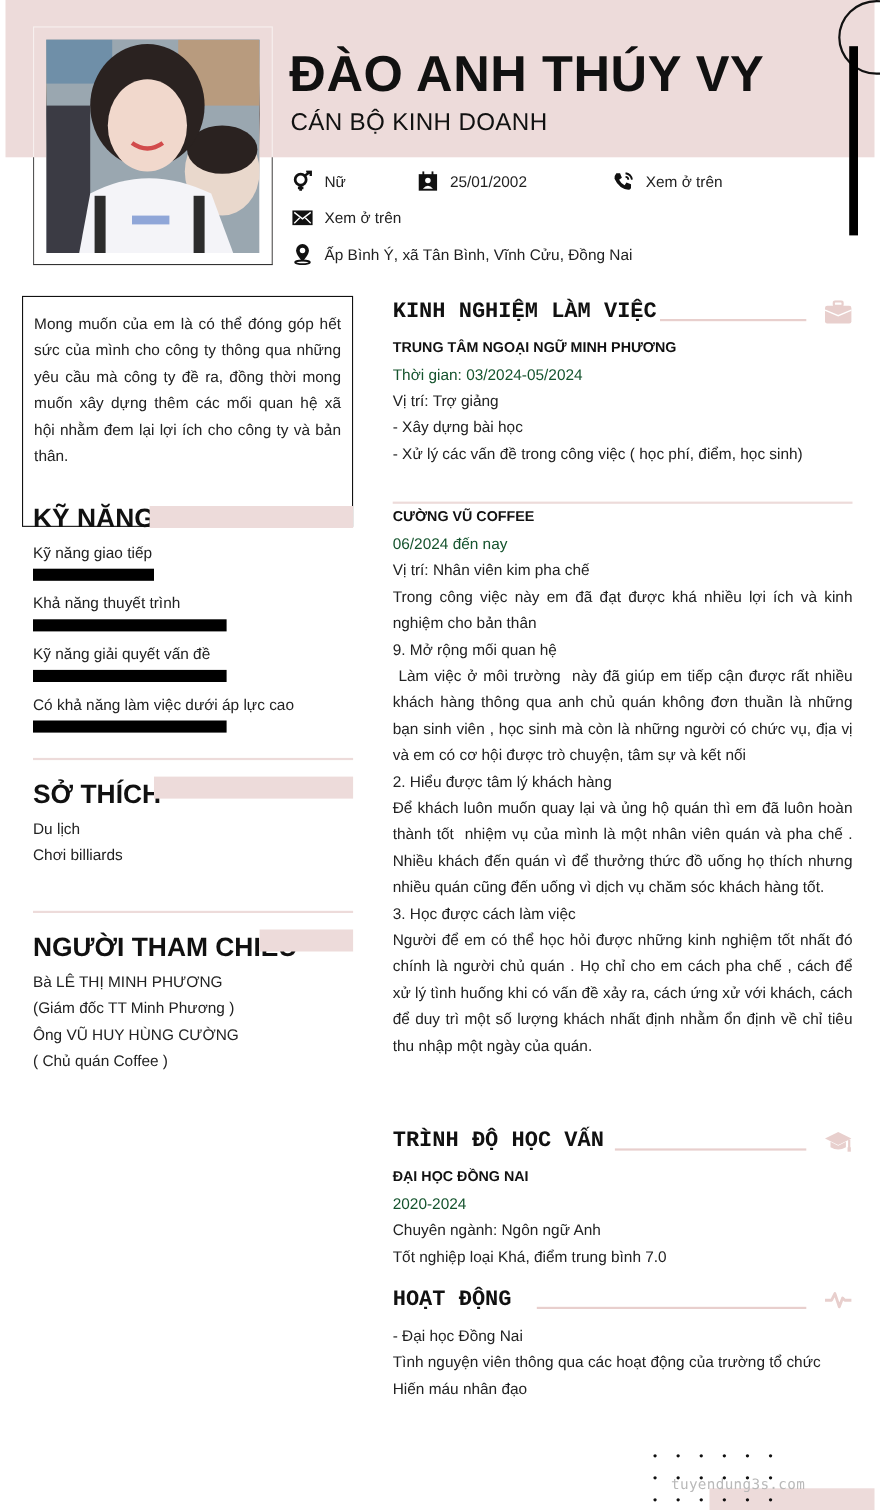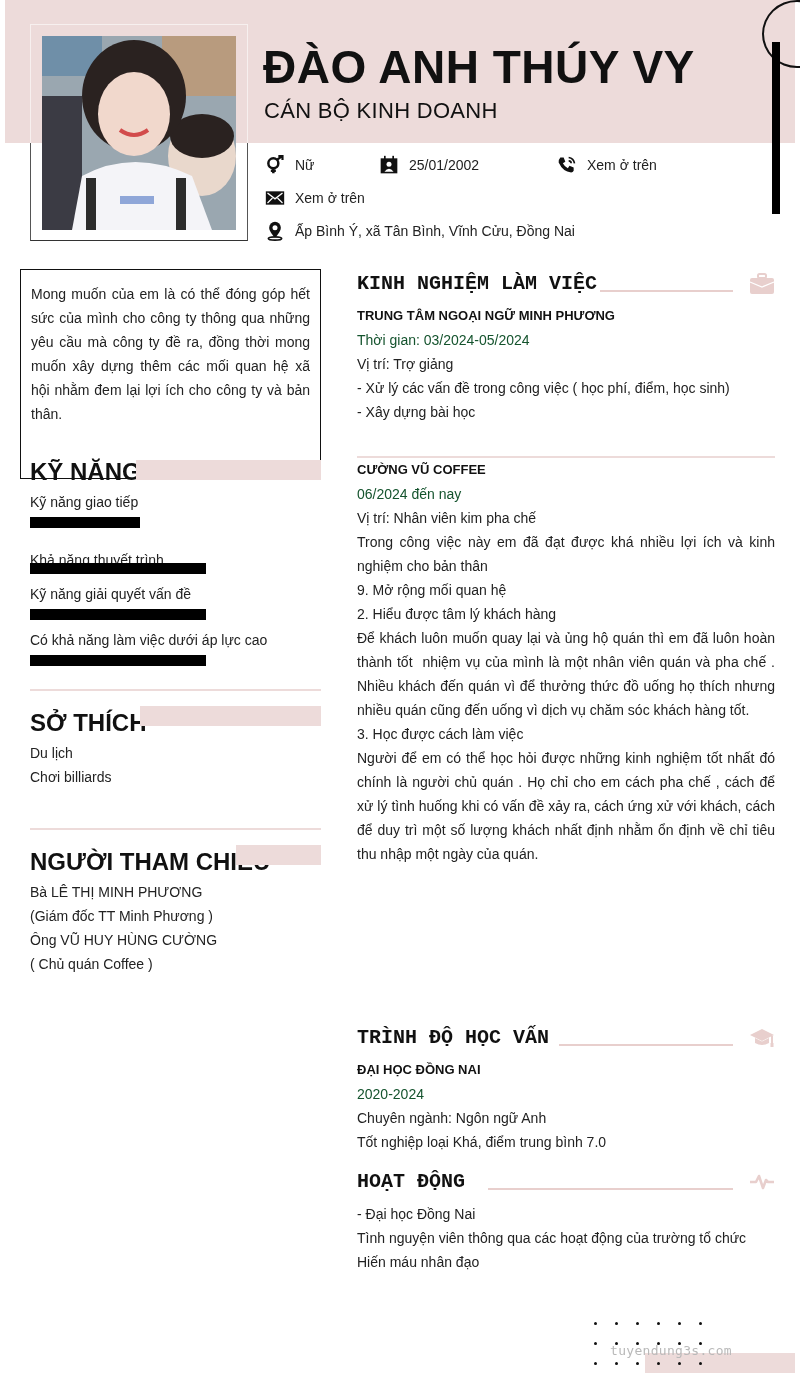--- a/index.html
+++ b/index.html
@@ -131,21 +131,21 @@
   <span>Ấp Bình Ý, xã Tân Bình, Vĩnh Cửu, Đồng Nai</span>
 </div>
 
 <div class="objective">Mong muốn của em là có thể đóng góp hết sức của mình cho công ty thông qua những yêu cầu mà công ty đề ra, đồng thời mong muốn xây dựng thêm các mối quan hệ xã hội nhằm đem lại lợi ích cho công ty và bản thân.</div>
 
 <div class="l-heading" style="top:458px;">KỸ NĂNG</div>
 <div class="l-bar" style="left:136px; top:460px; width:185px;"></div>
 
 <div class="skill-label" style="top:494px;">Kỹ năng giao tiếp</div>
 <div class="skill-bar" style="top:517px; width:110px;"></div>
-<div class="skill-label" style="top:540px;margin-top:12px;">Khả năng thuyết trình</div>
+<div class="skill-label" style="top:540px;">Khả năng thuyết trình</div>
 <div class="skill-bar" style="top:563px; width:176px;"></div>
 <div class="skill-label" style="top:586px;">Kỹ năng giải quyết vấn đề</div>
 <div class="skill-bar" style="top:609px; width:176px;"></div>
 <div class="skill-label" style="top:632px;">Có khả năng làm việc dưới áp lực cao</div>
 <div class="skill-bar" style="top:655px; width:176px;"></div>
 
 <div class="l-divider" style="top:689px;"></div>
 
 <div class="l-heading" style="top:709px;">SỞ THÍCH</div>
 <div class="l-bar" style="left:140px; top:706px; width:181px;"></div>
@@ -168,32 +168,33 @@
       <rect x="9" y="1" width="8" height="4" rx="1.5" fill="none" stroke="#e8cfcd" stroke-width="2"></rect>
       <rect x="1" y="5" width="24" height="16" rx="2" fill="#e8cfcd"></rect>
       <path d="M1 9 L13 14 L25 9" stroke="#fff" stroke-width="1.2" fill="none"></path>
     </svg>
 </div>
 
 <div class="r-block" style="top:304px;">
   <div class="bs">TRUNG TÂM NGOẠI NGỮ MINH PHƯƠNG</div>
   <div class="b">Thời gian: 03/2024-05/2024</div>
   <div>Vị trí: Trợ giảng</div>
+  <div>- Xây dựng bài học</div>
   <div>- Xử lý các vấn đề trong công việc ( học phí, điểm, học sinh)</div>
-  <div>- Xây dựng bài học</div>
 </div>
 
 <div class="r-divider" style="top:456px;"></div>
 
 <div class="r-block" style="top:458px;">
   <div class="bs">CƯỜNG VŨ COFFEE</div>
   <div class="b">06/2024 đến nay</div>
   <div>Vị trí: Nhân viên kim pha chế</div>
   <div>Trong công việc này em đã đạt được khá nhiều lợi ích và kinh nghiệm cho bản thân</div>
   <div>9. Mở rộng mối quan hệ</div>
+  <div style="white-space:pre-wrap;"> Làm việc ở môi trường  này đã giúp em tiếp cận được rất nhiều khách hàng thông qua anh chủ quán không đơn thuần là những bạn sinh viên , học sinh mà còn là những người có chức vụ, địa vị và em có cơ hội được trò chuyện, tâm sự và kết nối</div>
   <div>2. Hiểu được tâm lý khách hàng</div>
   <div style="white-space:pre-wrap;">Để khách luôn muốn quay lại và ủng hộ quán thì em đã luôn hoàn thành tốt  nhiệm vụ của mình là một nhân viên quán và pha chế . Nhiều khách đến quán vì để thưởng thức đồ uống họ thích nhưng nhiều quán cũng đến uống vì dịch vụ chăm sóc khách hàng tốt.</div>
   <div>3. Học được cách làm việc</div>
   <div>Người để em có thể học hỏi được những kinh nghiệm tốt nhất đó chính là người chủ quán . Họ chỉ cho em cách pha chế , cách để xử lý tình huống khi có vấn đề xảy ra, cách ứng xử với khách, cách để duy trì một số lượng khách nhất định nhằm ổn định về chỉ tiêu thu nhập một ngày của quán.</div>
 </div>
 
 <div class="r-heading" style="top:1026px;">TRÌNH ĐỘ HỌC VẤN</div>
 <div class="r-line" style="left:559px; top:1044px; width:174px;"></div>
 <div class="r-icon" style="left:749px; top:1027px;">
   <svg viewBox="0 0 26 22" width="26" height="22">

